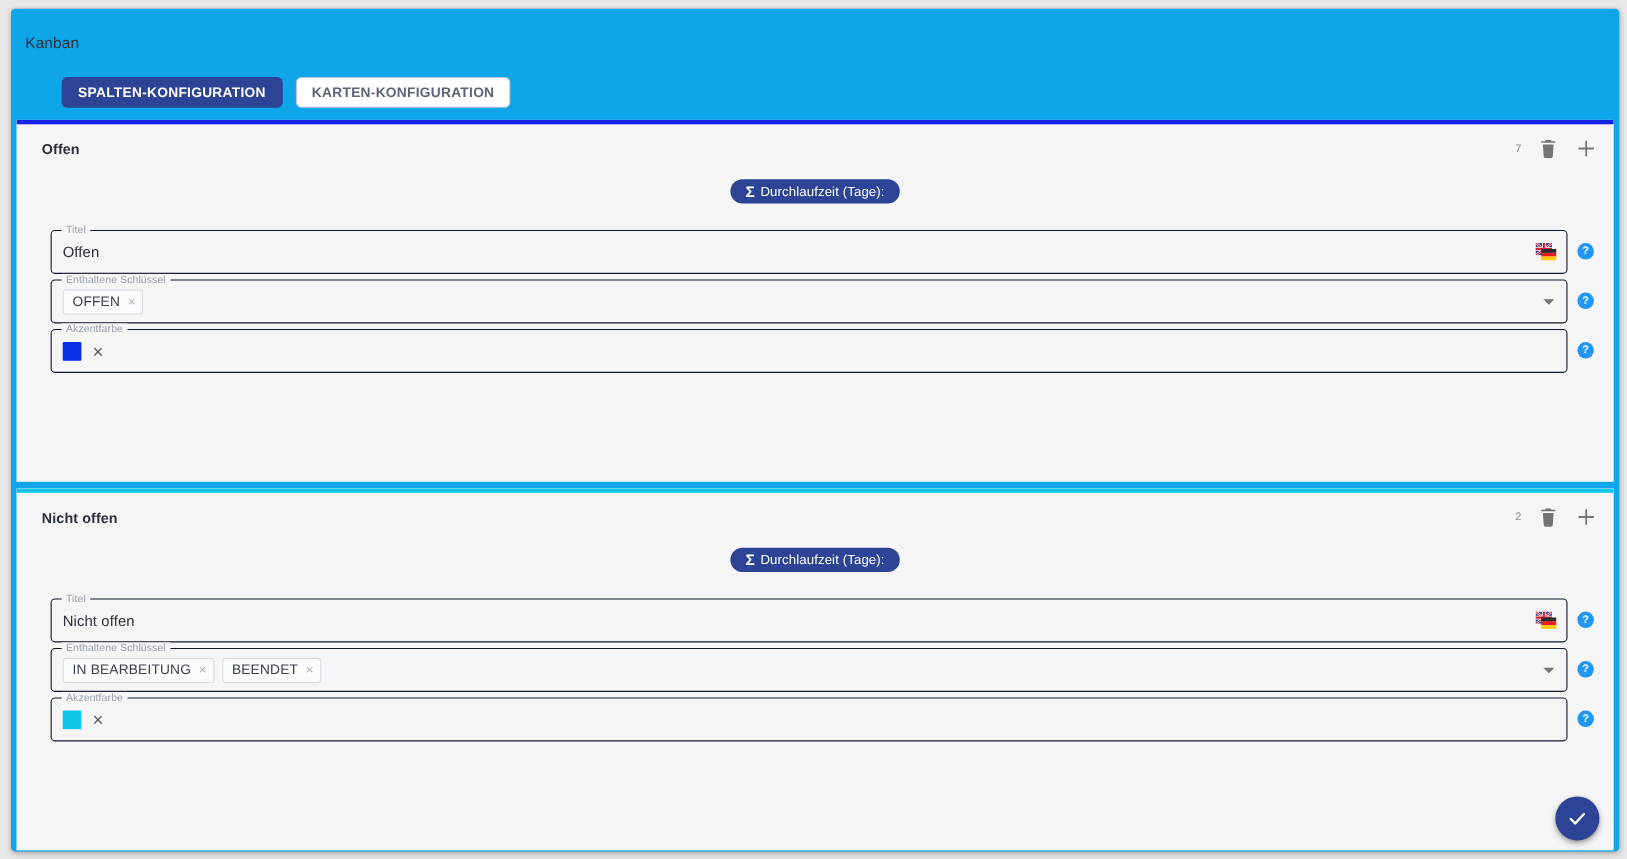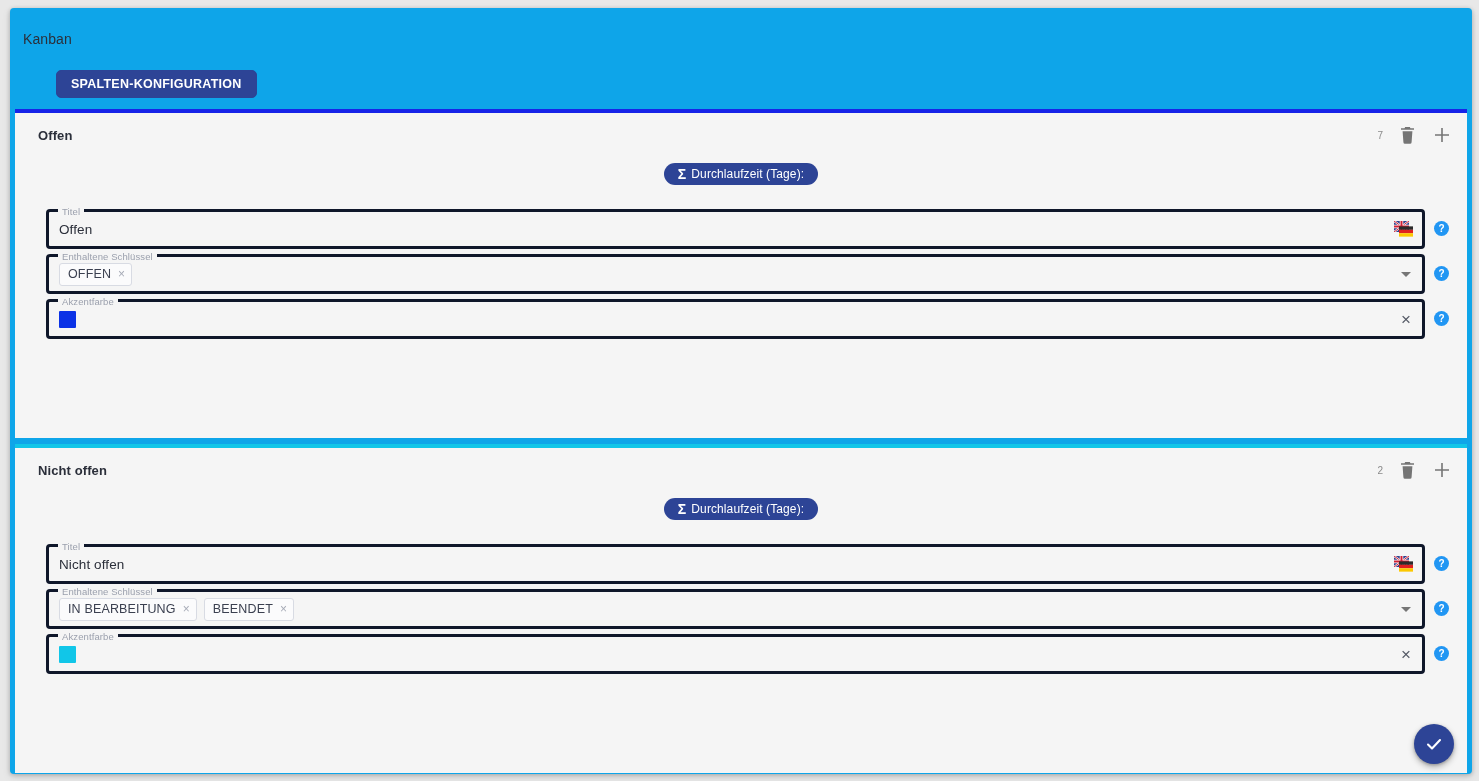--- a/index.html
+++ b/index.html
@@ -118,28 +118,27 @@
   }
   .field-row {
     display: flex;
     align-items: flex-start;
     margin-bottom: 5px;
   }
   .ff {
     position: relative;
     flex: 1 1 auto;
     height: 40px;
-    border: 3px solid #0f172a;
+    border: 1px solid #0f172a;
     border-radius: 4px;
     background: transparent;
     display: flex;
     align-items: center;
     padding: 0 8px 0 10px;
     cursor: text;
-    justify-content: space-between;
   }
   .ff-label {
     position: absolute;
     left: 9px; top: -6px;
     font-size: 9.5px;
     color: #9ba0ad;
     background: #f5f5f5;
     padding: 0 4px;
     line-height: 11px;
     letter-spacing: .1px;
@@ -237,20 +236,23 @@
 </head>
 <body>
 
 <div id="app">
 
   <div class="page-title">Kanban</div>
 
   <div class="tabbar">
     <div class="tab active">
       <span>SPALTEN-KONFIGURATION</span>
+    </div>
+    <div class="tab inactive">
+      <span>KARTEN-KONFIGURATION</span>
     </div>
   </div>
 
   <div class="board">
 
     <div class="column">
       <div class="col-topline" style="background:#1724e8"></div>
 
       <div class="col-head">
         <span class="col-name">Offen</span>

